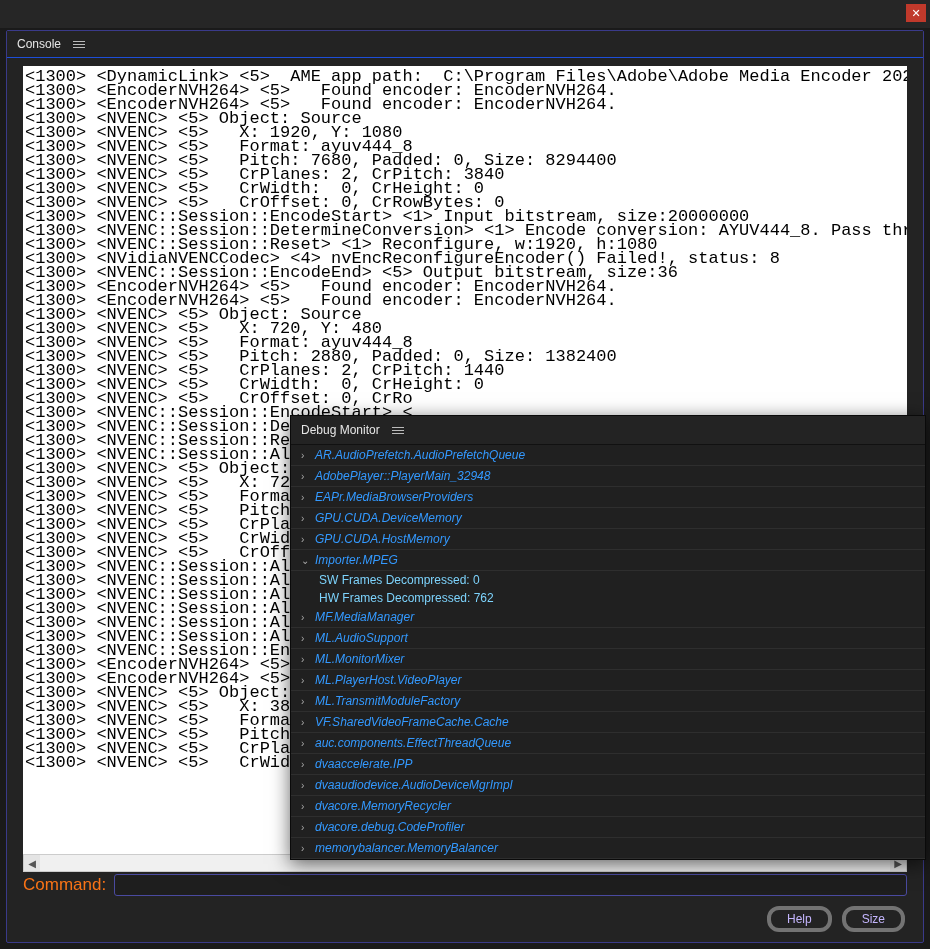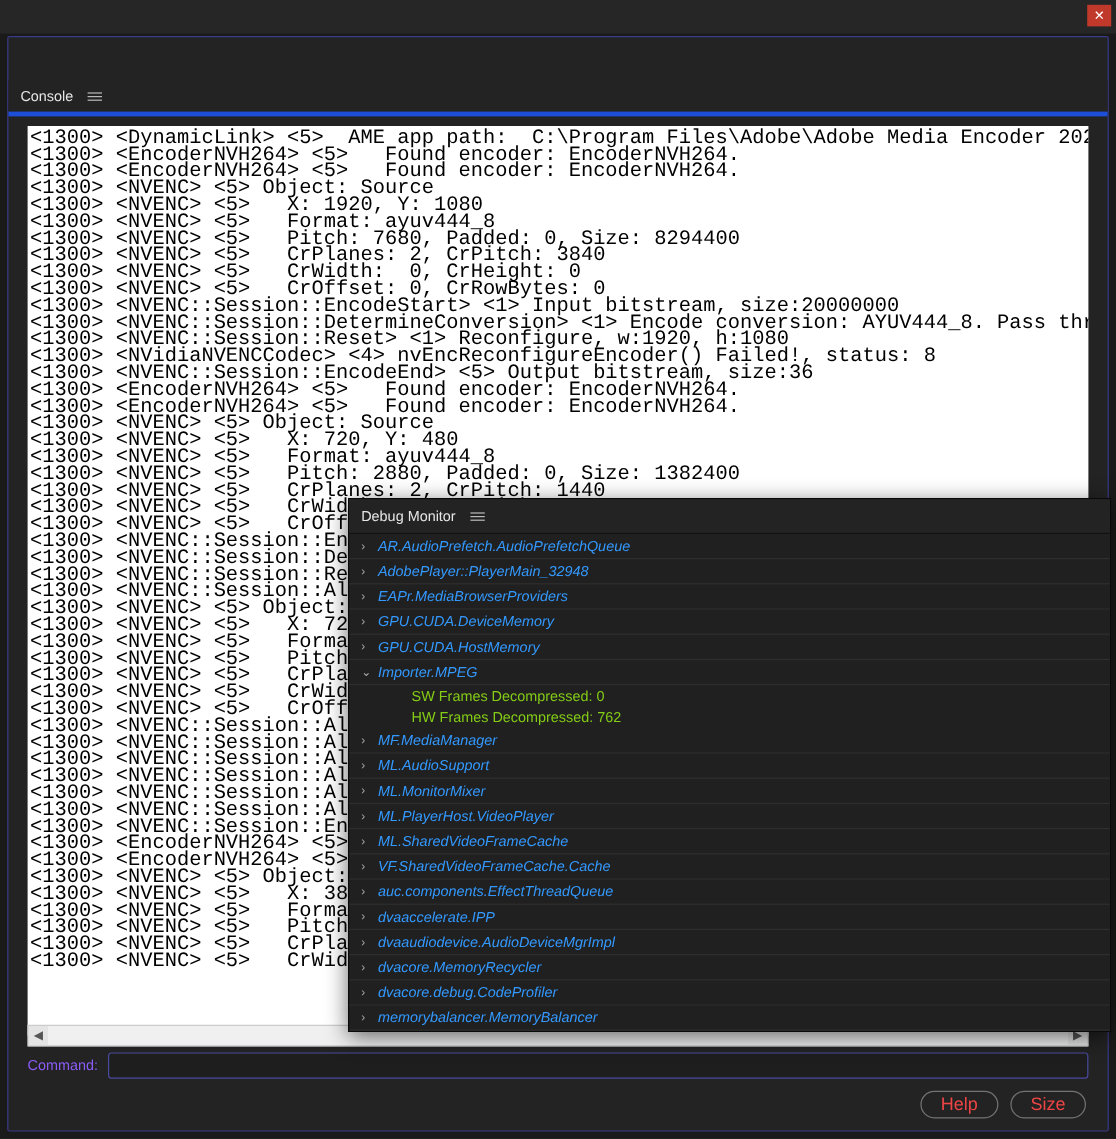--- a/index.html
+++ b/index.html
@@ -45,23 +45,22 @@
     border-radius: 2px;
     display: flex;
     flex-direction: column;
   }
   .panel-header {
     height: 26px;
     display: flex;
     align-items: center;
     padding: 0 10px;
     background: #232323;
-    border-bottom: 4px solid #1d4ed8;
+    border-bottom: 1px solid #1d4ed8;
     gap: 10px;
-    margin-top: 36px;
   }
   .panel-title {
     color: #e6e6e6;
     font-size: 12px;
   }
   .hamburger {
     display: inline-flex;
     flex-direction: column;
     gap: 2px;
     cursor: pointer;
@@ -114,45 +113,45 @@
     background: #f0f0f0;
   }
 
   .command-row {
     display: flex;
     align-items: center;
     padding: 8px 16px 0 16px;
     gap: 8px;
   }
   .command-label {
-    color: #8b5cf6;
-    font-size: 12px;
+    color: #f97316;
+    font-size: 17px;
   }
   .command-input {
     flex: 1;
     background: #1e1e1e;
     border: 1px solid #4a4aa0;
     border-radius: 3px;
     height: 20px;
     color: #fff;
     padding: 0 6px;
   }
   .button-row {
     display: flex;
     justify-content: flex-end;
     padding: 10px 18px 10px 0;
     gap: 10px;
   }
   .pill-button {
-    border: 1px solid #737373;
+    border: 4px solid #737373;
     background: transparent;
-    color: #ef4444;
+    color: #c4b5fd;
     border-radius: 12px;
     padding: 2px 16px;
-    font-size: 15px;
+    font-size: 12px;
     cursor: pointer;
   }
 
   
   .debug-panel {
     position: absolute;
     left: 290px;
     top: 415px;
     width: 634px;
     background: #202020;
@@ -183,22 +182,21 @@
     width: 14px;
     color: #aaa;
     font-size: 10px;
   }
   .debug-item .label {
     color: #3399ff;
     font-style: italic;
   }
   .debug-sub {
     padding: 2px 10px 2px 28px;
-    color: #84cc16;
-    margin-left: 24px;
+    color: #7dd3fc;
   }
 </style>
 </head>
 <body>
 
 <div class="title-bar">
   <div class="close-btn">✕</div>
 </div>
 
 <div class="workspace">
@@ -326,21 +324,21 @@
       <div class="debug-item">
         <span class="chev">›</span>
         <span class="label">ML.MonitorMixer</span>
       </div>
       <div class="debug-item">
         <span class="chev">›</span>
         <span class="label">ML.PlayerHost.VideoPlayer</span>
       </div>
       <div class="debug-item">
         <span class="chev">›</span>
-        <span class="label">ML.SharedVideoFrameCache</span>
+        <span class="label">ML.TransmitModuleFactory</span>
       </div>
       <div class="debug-item">
         <span class="chev">›</span>
         <span class="label">VF.SharedVideoFrameCache.Cache</span>
       </div>
       <div class="debug-item">
         <span class="chev">›</span>
         <span class="label">auc.components.EffectThreadQueue</span>
       </div>
       <div class="debug-item">

